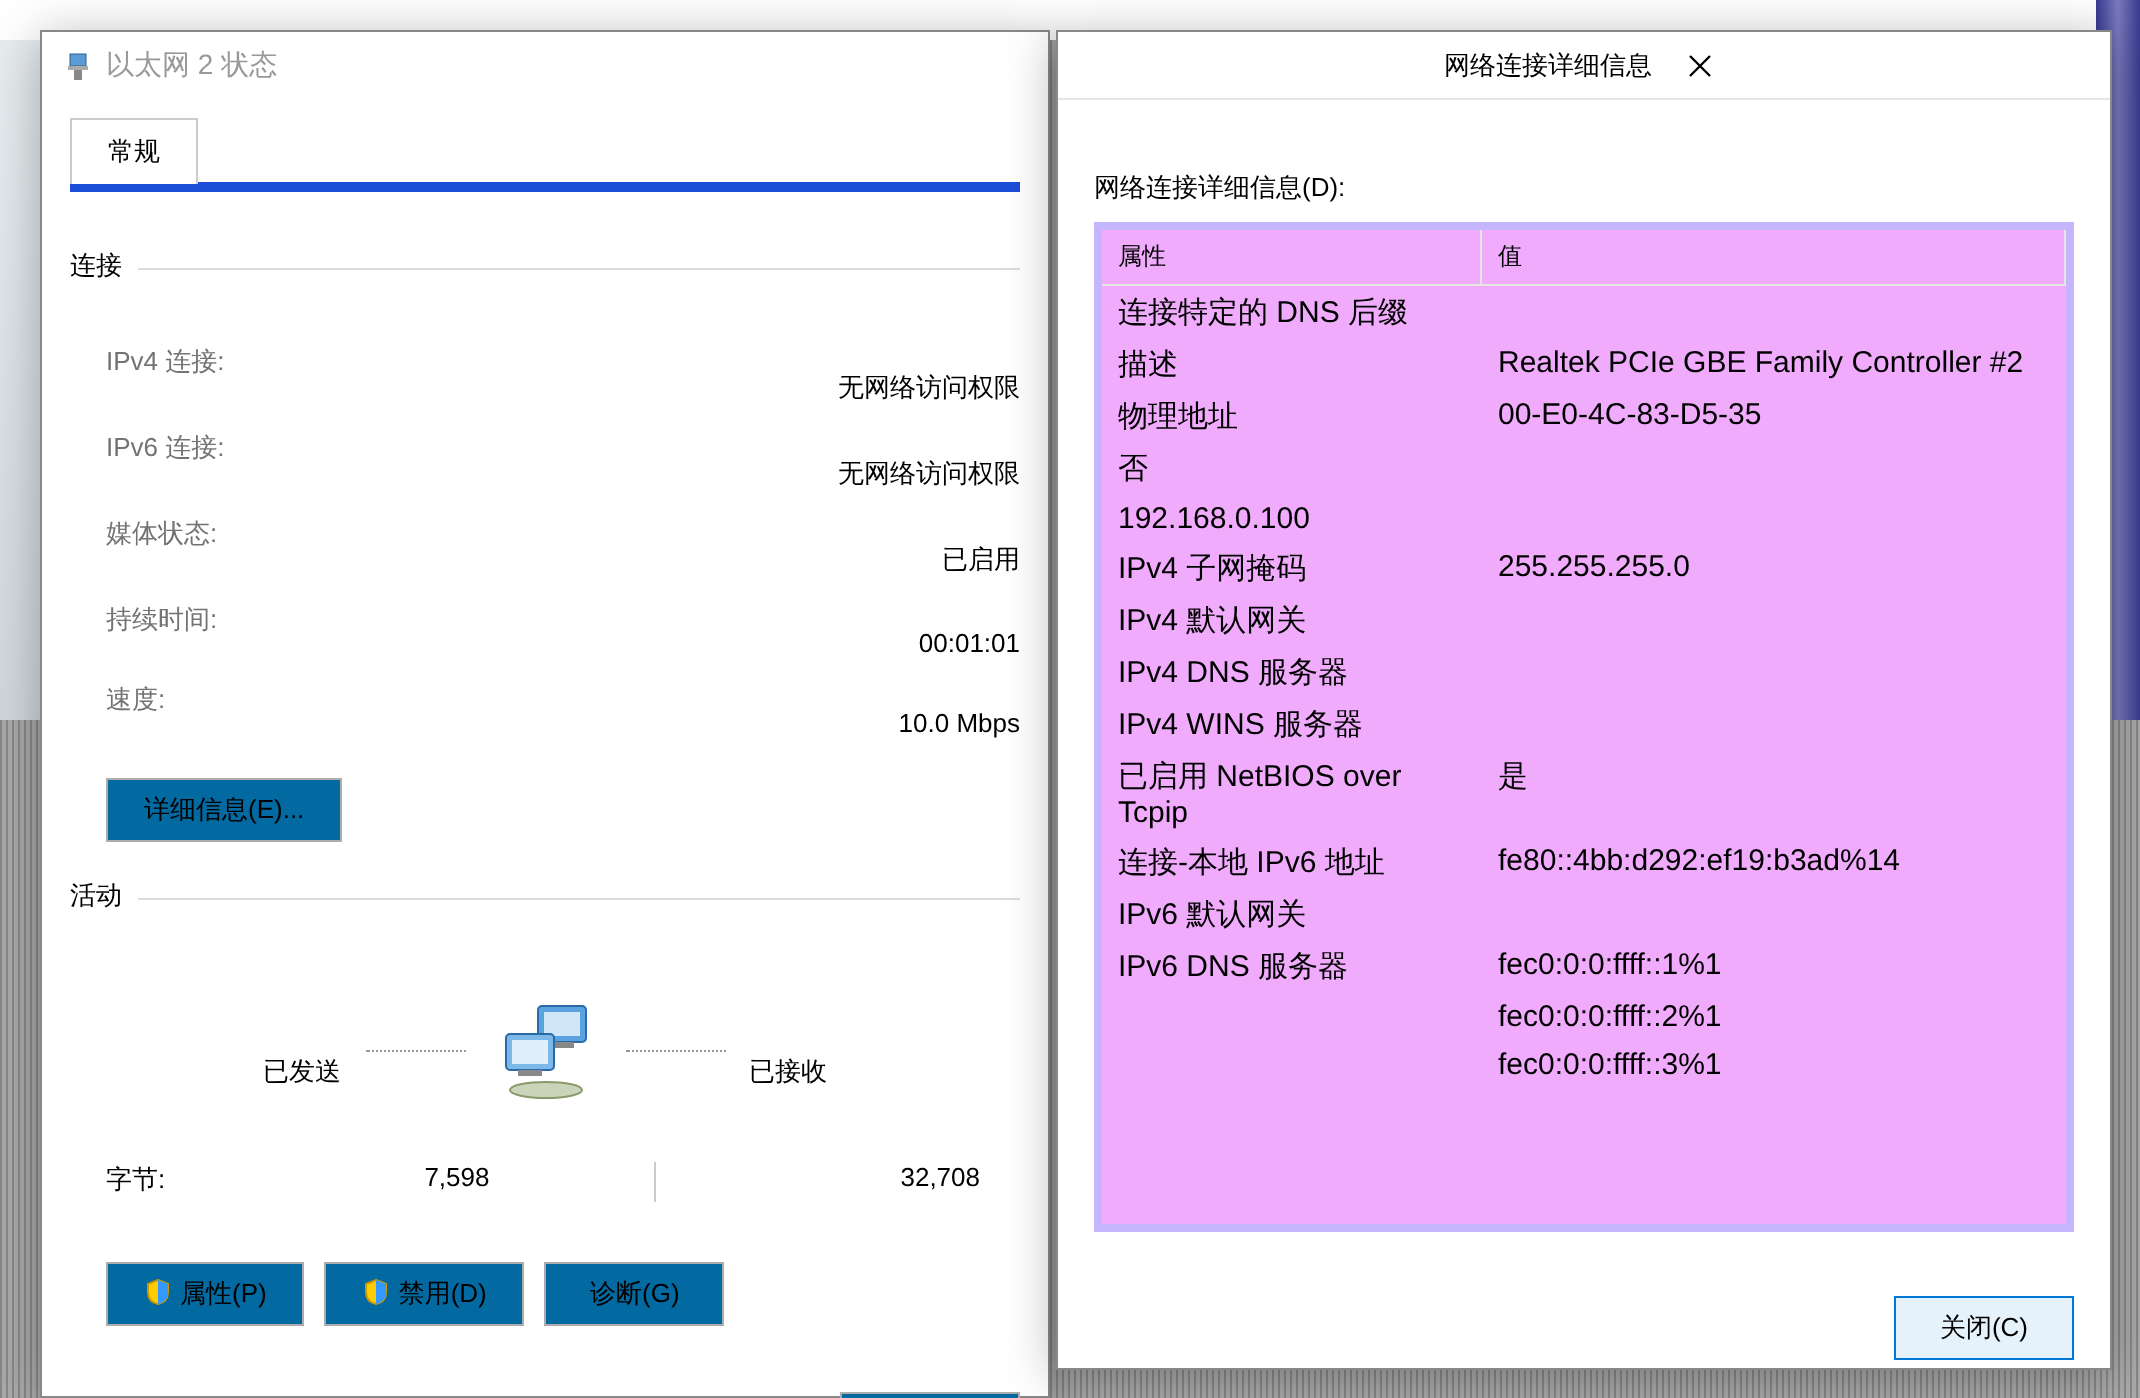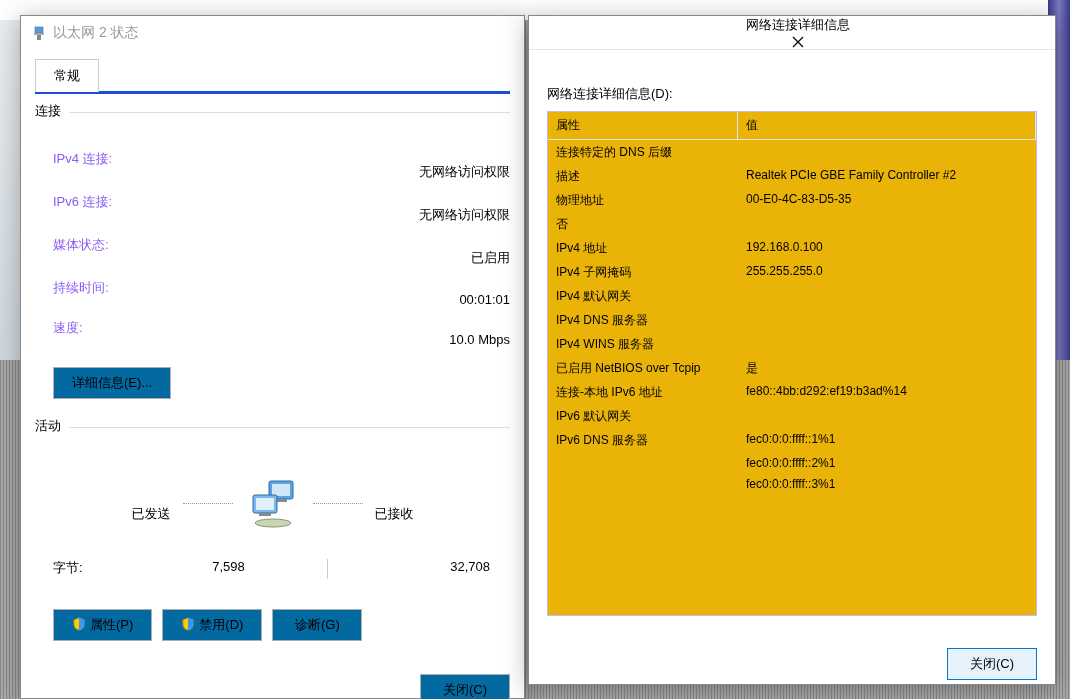--- a/index.html
+++ b/index.html
@@ -63,23 +63,23 @@
     .titlebar-icon {
       width: 16px; height: 16px;
       margin-right: 6px;
       display: inline-flex;
       align-items: center; justify-content: center;
     }
     .status-body {
       padding: 8px 14px 14px 14px;
     }
     .tab-strip {
-      border-bottom: 3px solid #1d4ed8;
-      display: flex;
-      margin-bottom: 8px;
+      border-bottom: 5px solid #1d4ed8;
+      display: flex;
+      margin-bottom: 28px;
     }
     .tab {
       padding: 7px 18px;
       border: 1px solid #ccc;
       border-bottom: none;
       background: #fff;
       position: relative;
       top: 1px;
       font-size: 13px;
     }
@@ -98,21 +98,21 @@
       display: flex;
       align-items: flex-start;
       margin-bottom: 14px;
     }
     .kv-row {
       display: flex;
       justify-content: space-between;
       padding: 6px 0 6px 18px;
       font-size: 13px;
     }
-    .kv-label { color: #8b5cf6; }
+    .kv-label { color: #737373; }
     .kv-value { color: #000; margin-top: 13px; }
     .details-btn-row {
       padding: 14px 0 18px 18px;
     }
     .win-btn {
       background: #0369a1;
       border: 1px solid #adadad;
       padding: 6px 18px;
       font-size: 13px;
       font-family: inherit;
@@ -171,57 +171,56 @@
       width: 528px;
       height: 670px;
     }
     .details-titlebar {
       height: 34px;
       display: flex;
       align-items: center;
       justify-content: center;
       padding: 0 0 0 12px;
       border-bottom: 1px solid #e5e5e5;
-      flex-direction: column;
     }
     .details-title { font-size: 13px; color: #000; }
     .close-x {
       width: 48px; height: 32px;
       display: flex; align-items: center; justify-content: center;
       font-size: 14px;
       cursor: pointer;
     }
     .details-body {
       padding: 14px 18px;
     }
     .details-heading {
       font-size: 13px;
       margin-bottom: 8px;
       margin-top: 21px;
     }
     .details-grid {
-      border: 1px solid #c4b5fd;
+      border: 4px solid #c4b5fd;
       height: 505px;
       overflow: auto;
-      background: #eab308;
+      background: #f0abfc;
     }
     .grid-header {
       display: flex;
       border-bottom: 1px solid #e5e5e5;
       font-size: 12px;
     }
     .grid-header .gh {
       padding: 5px 8px;
       border-right: 1px solid #e5e5e5;
     }
     .gh-prop { width: 190px; }
     .gh-val { flex: 1; }
     .grid-row {
       display: flex;
-      font-size: 12px;
+      font-size: 15px;
       padding: 2.5px 0;
     }
     .grid-row .gc { padding: 1px 8px; }
     .gc-prop { width: 190px; }
     .gc-val { flex: 1; }
     .details-close-row {
       display: flex;
       justify-content: flex-end;
       padding: 18px 18px;
     }
@@ -373,21 +372,20 @@
             <div class="gc gc-val">Realtek PCIe GBE Family Controller #2</div>
           </div>
           <div class="grid-row">
             <div class="gc gc-prop">物理地址</div>
             <div class="gc gc-val">00-E0-4C-83-D5-35</div>
           </div>
           <div class="grid-row">
             <div class="gc gc-val">否</div>
           </div>
           <div class="grid-row">
-            <div class="gc gc-prop">IPv4 地址</div>
             <div class="gc gc-val">192.168.0.100</div>
           </div>
           <div class="grid-row">
             <div class="gc gc-prop">IPv4 子网掩码</div>
             <div class="gc gc-val">255.255.255.0</div>
           </div>
           <div class="grid-row">
             <div class="gc gc-prop">IPv4 默认网关</div>
             <div class="gc gc-val"></div>
           </div>

